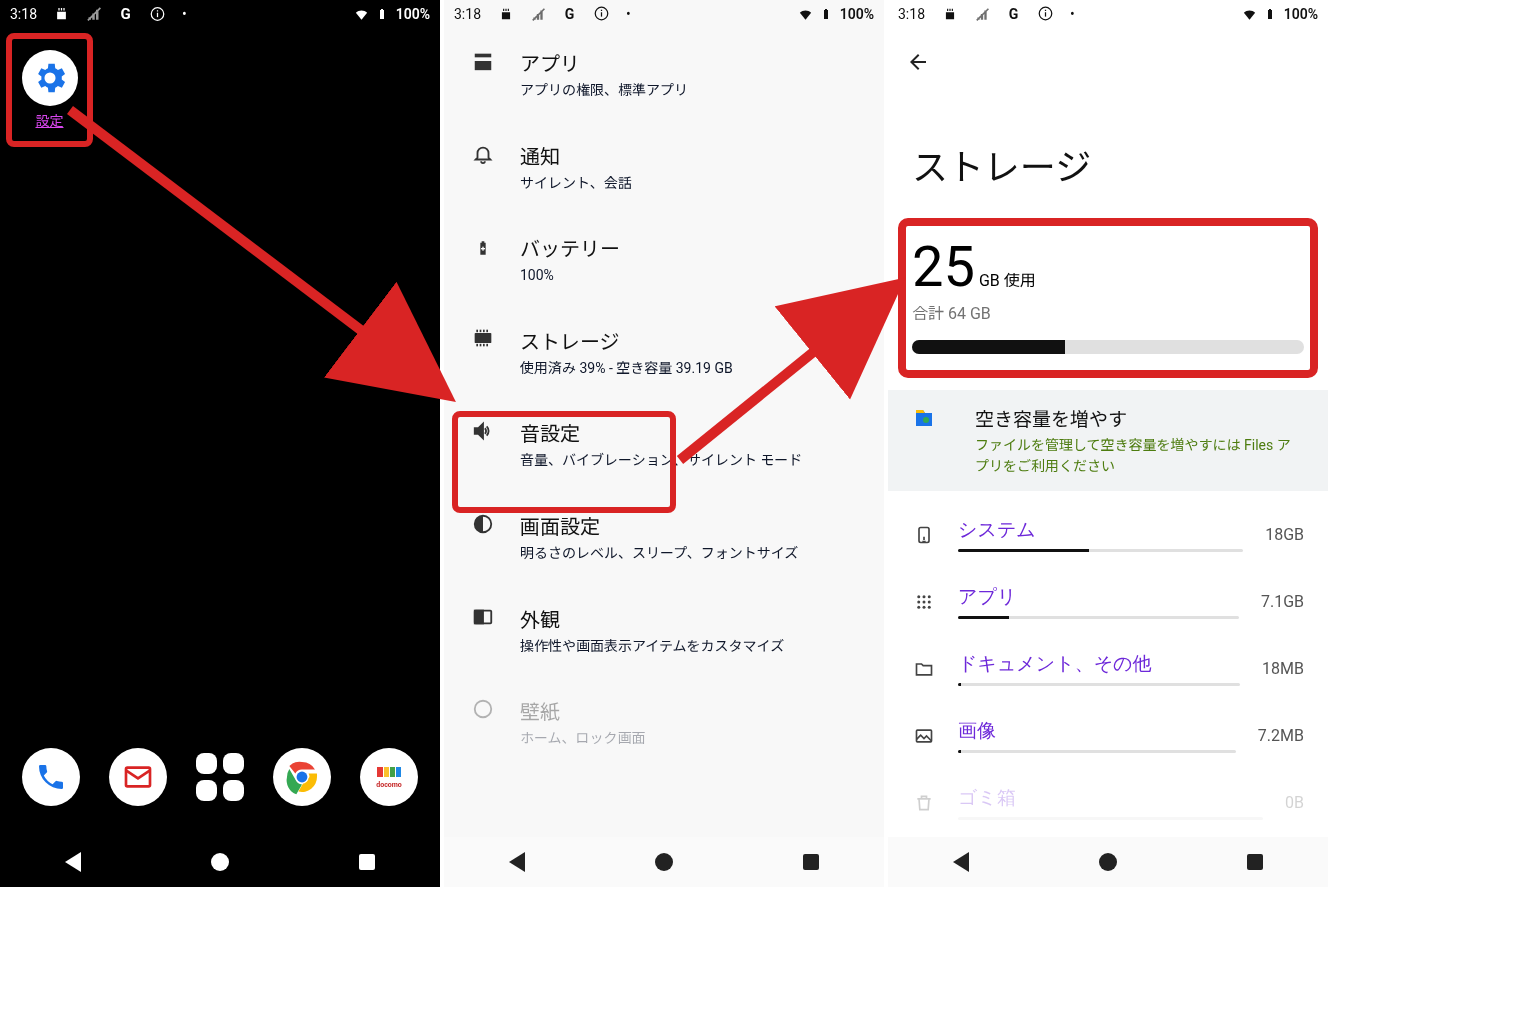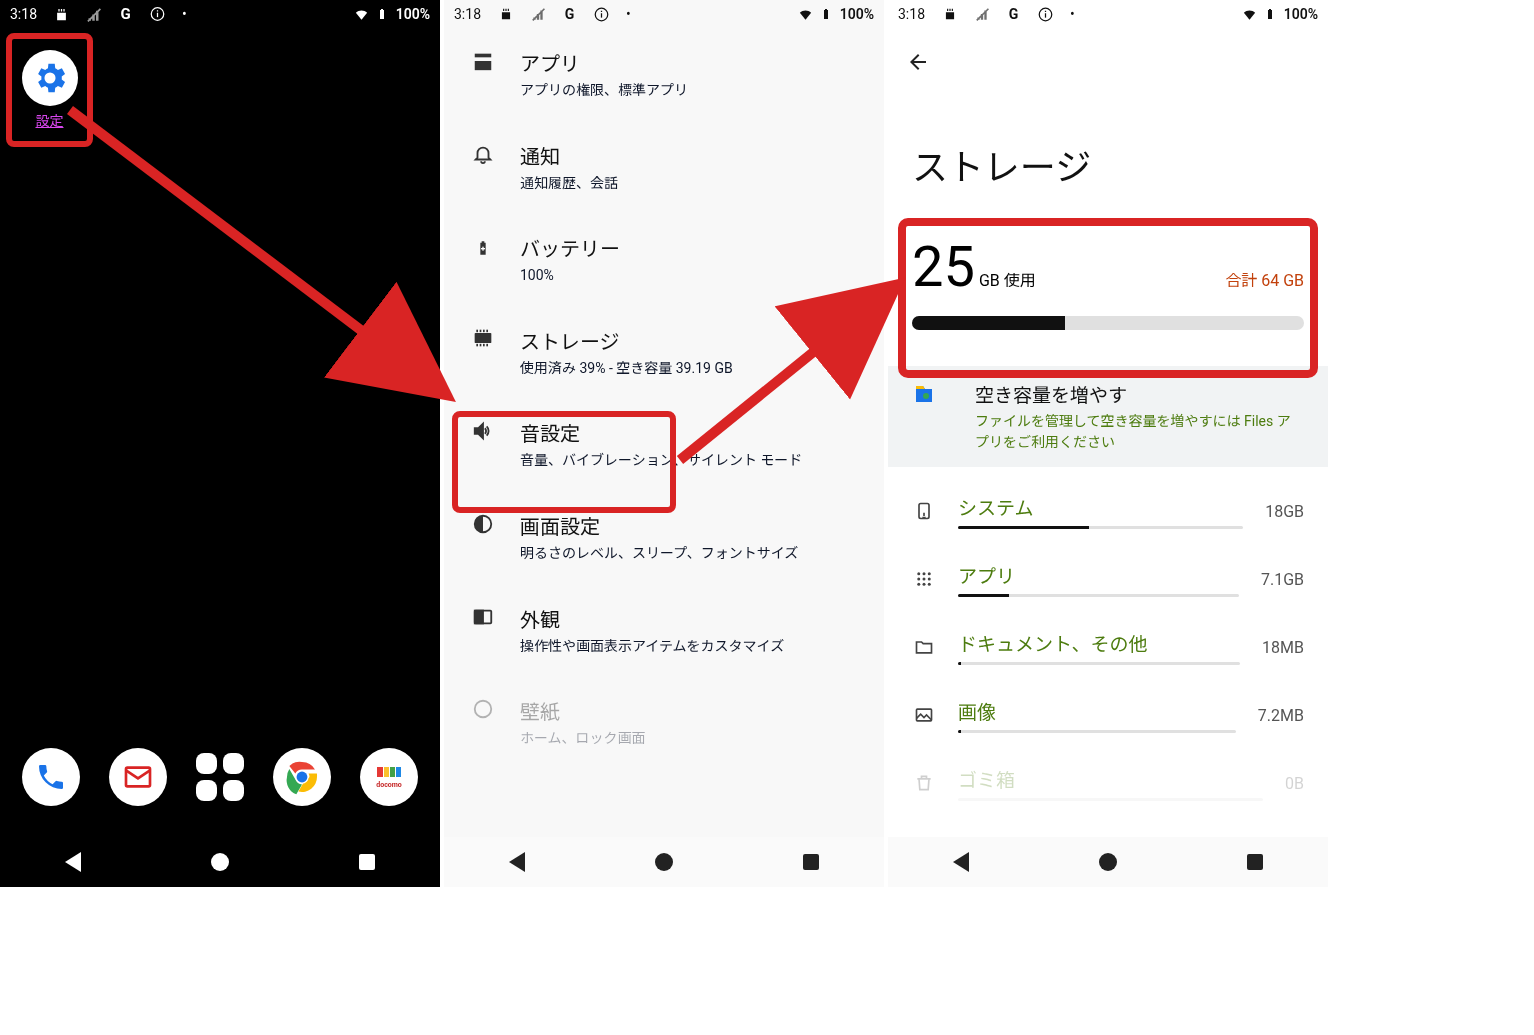--- a/index.html
+++ b/index.html
@@ -6,21 +6,21 @@
   body { font-family: Roboto, "Noto Sans JP", "Hiragino Sans", sans-serif; background:#fff; }
   .stage { position:relative; width:1328px; height:887px; background:#fff; }
   .phone { position:absolute; top:0; width:440px; height:887px; overflow:hidden; }
   .p1 { left:0; background:#000; }
   .p2 { left:444px; background:#f8f8f8; }
   .p3 { left:888px; background:#fff; }
 
   
   .statusbar { height:28px; display:flex; align-items:center; padding:0 10px; font-size:14px; color:#fff; }
   .p2 .statusbar, .p3 .statusbar { color:#111; }
-  .statusbar .left { display:flex; align-items:center; gap:17px; }
+  .statusbar .left { display:flex; align-items:flex-start; gap:17px; }
   .statusbar .spacer { flex:1; }
   .statusbar .right { display:flex; align-items:center; gap:6px; font-weight:600; }
   .sb-ic { width:15px; height:15px; display:flex; align-items:center; justify-content:center; }
   .sb-ic svg { fill:currentColor; }
 
   
   .navbar { position:absolute; bottom:0; left:0; right:0; height:50px; display:flex; align-items:center; justify-content:space-around; }
   .p1 .navbar { color:#fff; }
   .p2 .navbar, .p3 .navbar { color:#222; background:#fafafa; }
   .nav-back { width:0; height:0; border-top:10px solid transparent; border-bottom:10px solid transparent; border-right:16px solid currentColor; }
@@ -43,35 +43,35 @@
   .set-text { flex:1; min-width:0; }
   .set-title { font-size:20px; color:#111; margin-bottom:4px; }
   .set-sub { font-size:14px; color:#0f172a; line-height:1.4; }
   .hl-storage { position:absolute; left:8px; width:224px; top:411px; height:102px; border:6px solid #d92424; border-radius:8px; pointer-events:none; }
 
   
   .back-arrow { padding:22px 18px 0; color:#222; }
   .stg-header { padding:60px 24px 30px; }
   .stg-title { font-size:36px; color:#111; }
   .stg-usage-box { margin:0 10px; padding:14px 14px 18px; }
-  .usage-line { display:flex; align-items:baseline; justify-content:space-between; }
+  .usage-line { display:flex; align-items:baseline; justify-content:space-between;flex-direction:column; }
   .usage-big { font-size:56px; font-weight:400; }
   .usage-unit { font-size:16px; margin-left:4px; }
-  .usage-total { font-size:16px; color:#c2410c; }
+  .usage-total { font-size:16px; color:#737373; }
   .usage-bar { margin-top:16px; height:14px; background:#e0e0e0; border-radius:8px; overflow:hidden; }
   .usage-fill { height:100%; background:#111; }
   .hl-usage { position:absolute; left:10px; right:10px; top:218px; height:160px; border:8px solid #d92424; border-radius:10px; pointer-events:none; }
   .free-up { margin:18px 0 10px; padding:14px 24px; display:flex; gap:39px; background:#f1f3f4; }
   .free-up .fu-icon { width:24px; flex-shrink:0; margin-top:2px; }
   .fu-title { font-size:19px; color:#111; margin-bottom:4px; }
   .fu-sub { font-size:14px; color:#4d7c0f; line-height:1.5; }
   .cat-item { display:flex; align-items:center; gap:22px; padding:16px 24px; }
   .cat-icon { width:24px; flex-shrink:0; color:#444; display:flex; align-items:center; justify-content:center; }
   .cat-mid { flex:1; }
-  .cat-label { font-size:19px; color:#4d7c0f; margin-bottom:6px; }
+  .cat-label { font-size:19px; color:#6d28d9; margin-bottom:6px;font-family:Liberation Serif, serif; }
   .cat-bar { height:3px; background:#e0e0e0; border-radius:2px; overflow:hidden; }
   .cat-fill { height:100%; background:#111; }
   .cat-size { font-size:16px; color:#555; }
   .cat-item.faded { opacity:.25; }
 
   
   .arrow { position:absolute; pointer-events:none; }
 </style>
 </head>
 <body>
@@ -229,21 +229,21 @@
           </div>
       </div>
       <div class="set-item">
         <div class="set-icon">
             <svg viewBox="0 0 24 24" width="22" height="22" fill="none" stroke="currentColor" stroke-width="2">
               <path d="M18 16v-5a6 6 0 10-12 0v5l-2 2h16zM10 20a2 2 0 004 0"></path>
             </svg>
           </div>
         <div class="set-text">
             <div class="set-title">通知</div>
-            <div class="set-sub">通知履歴、会話</div>
+            <div class="set-sub">サイレント、会話</div>
           </div>
       </div>
       <div class="set-item">
         <div class="set-icon">
             <svg viewBox="0 0 24 24" width="16" height="26" fill="currentColor">
               <path d="M16 4h-2V2h-4v2H8v18h8z"></path>
               <rect x="11" y="10" width="2" height="6" fill="#fff"></rect>
               <rect x="9" y="12" width="6" height="2" fill="#fff"></rect>
             </svg>
           </div>

